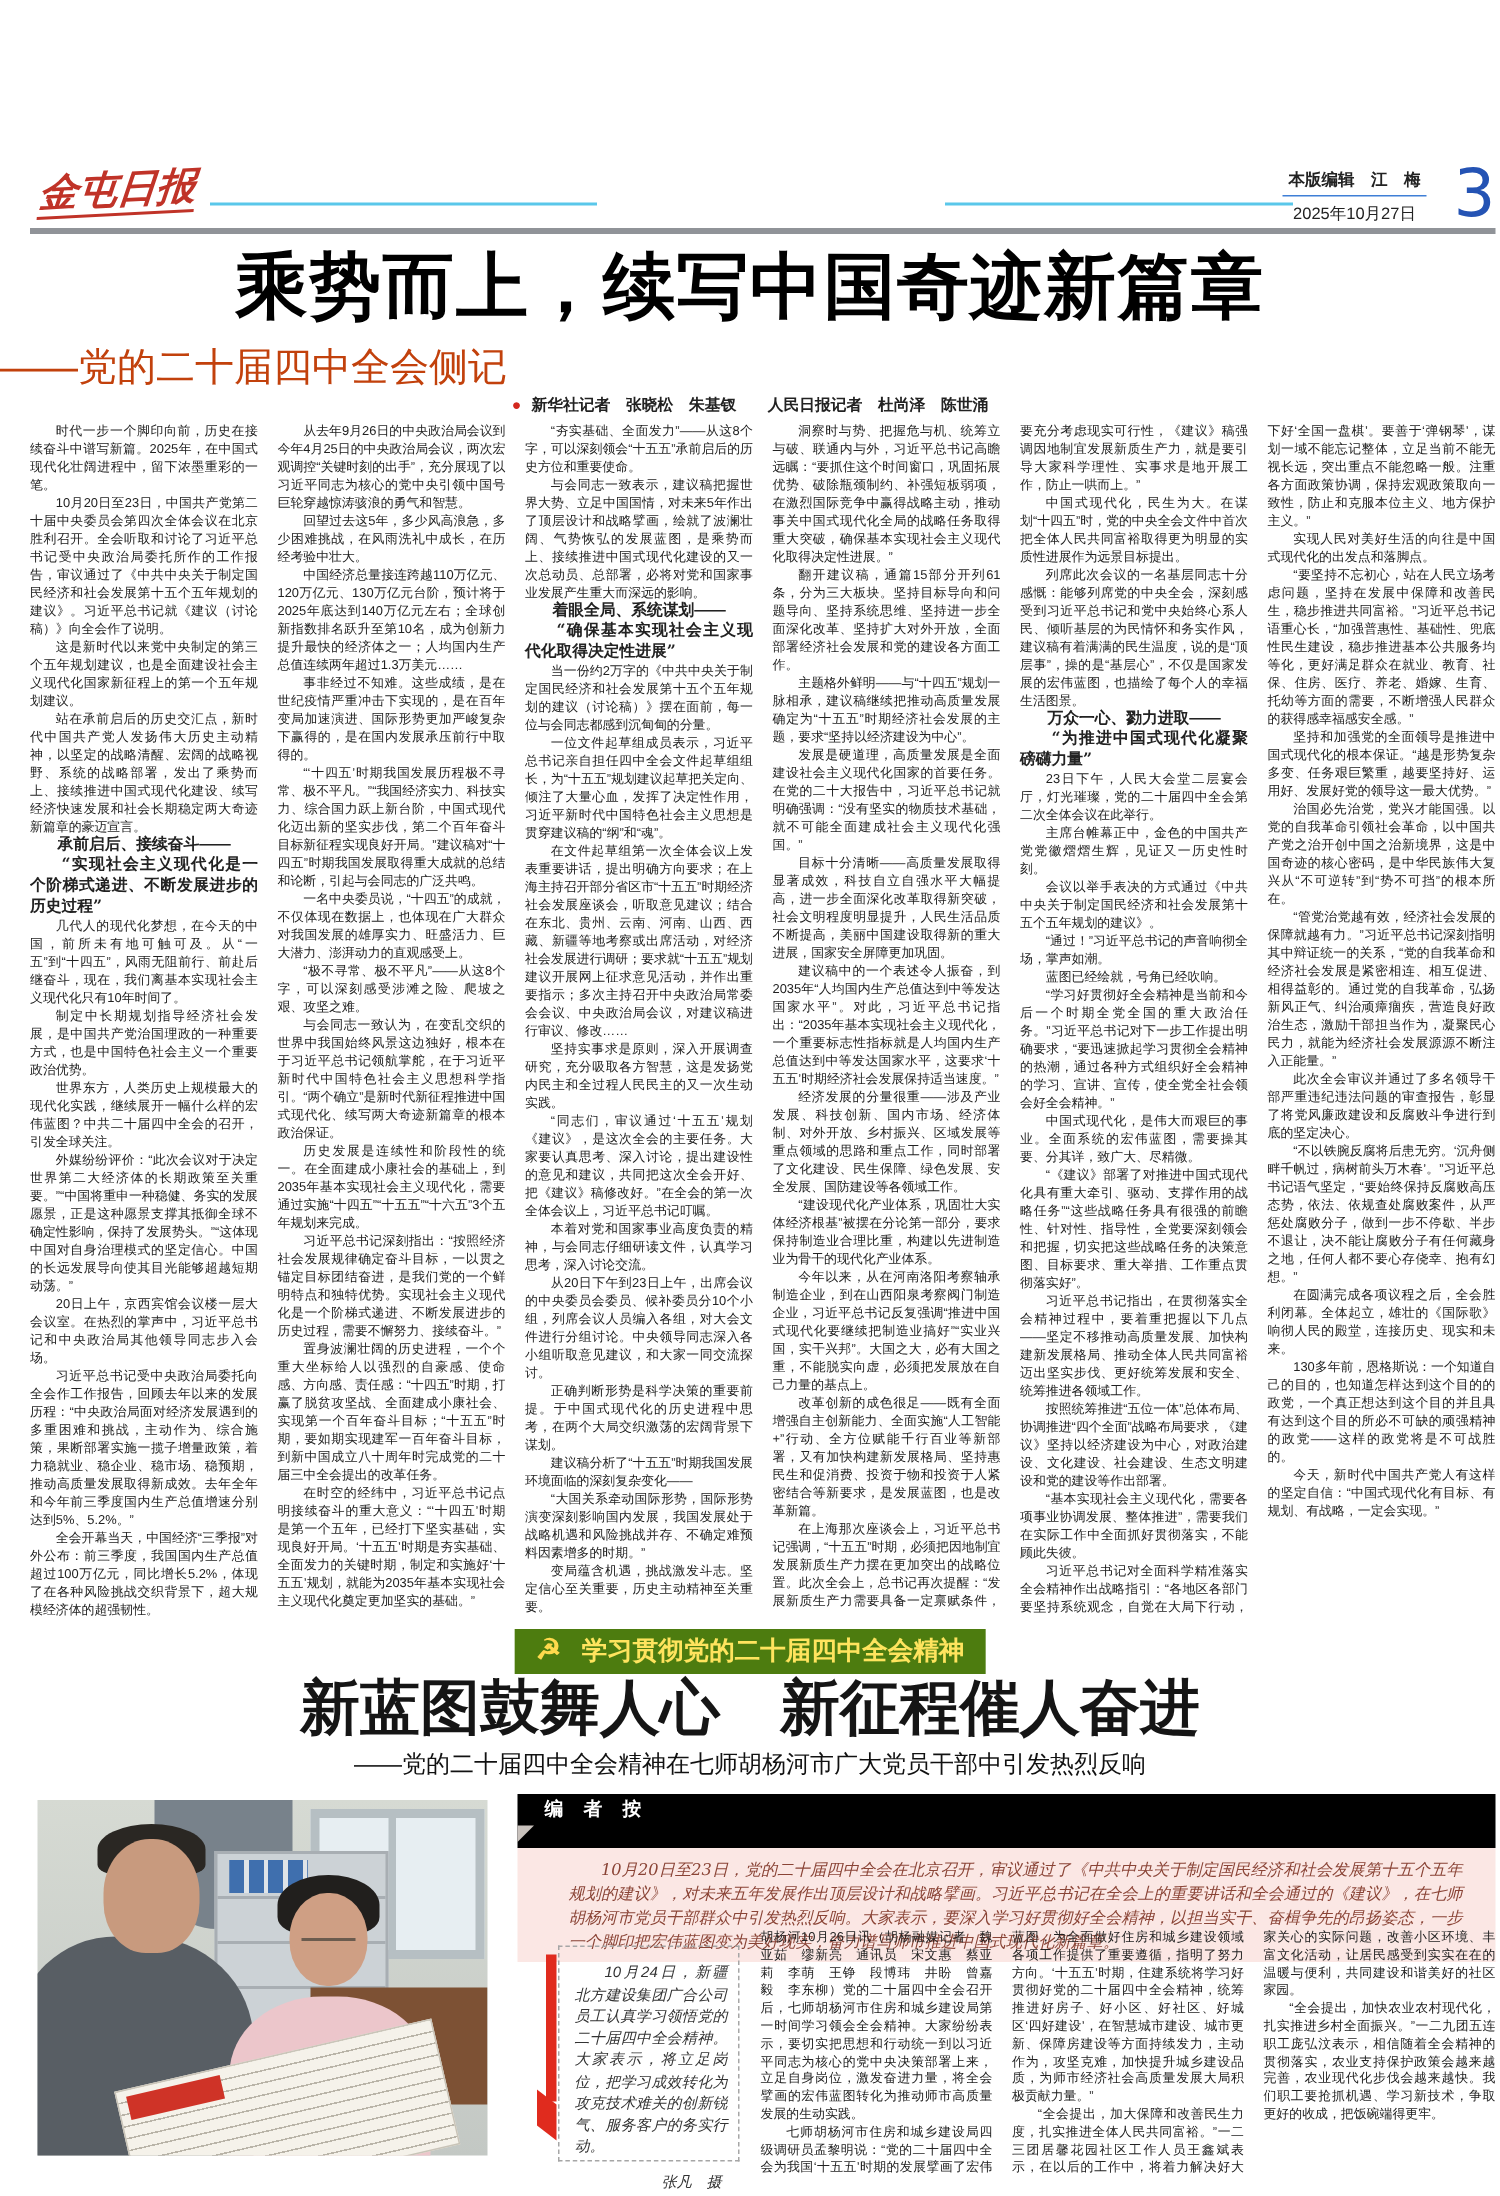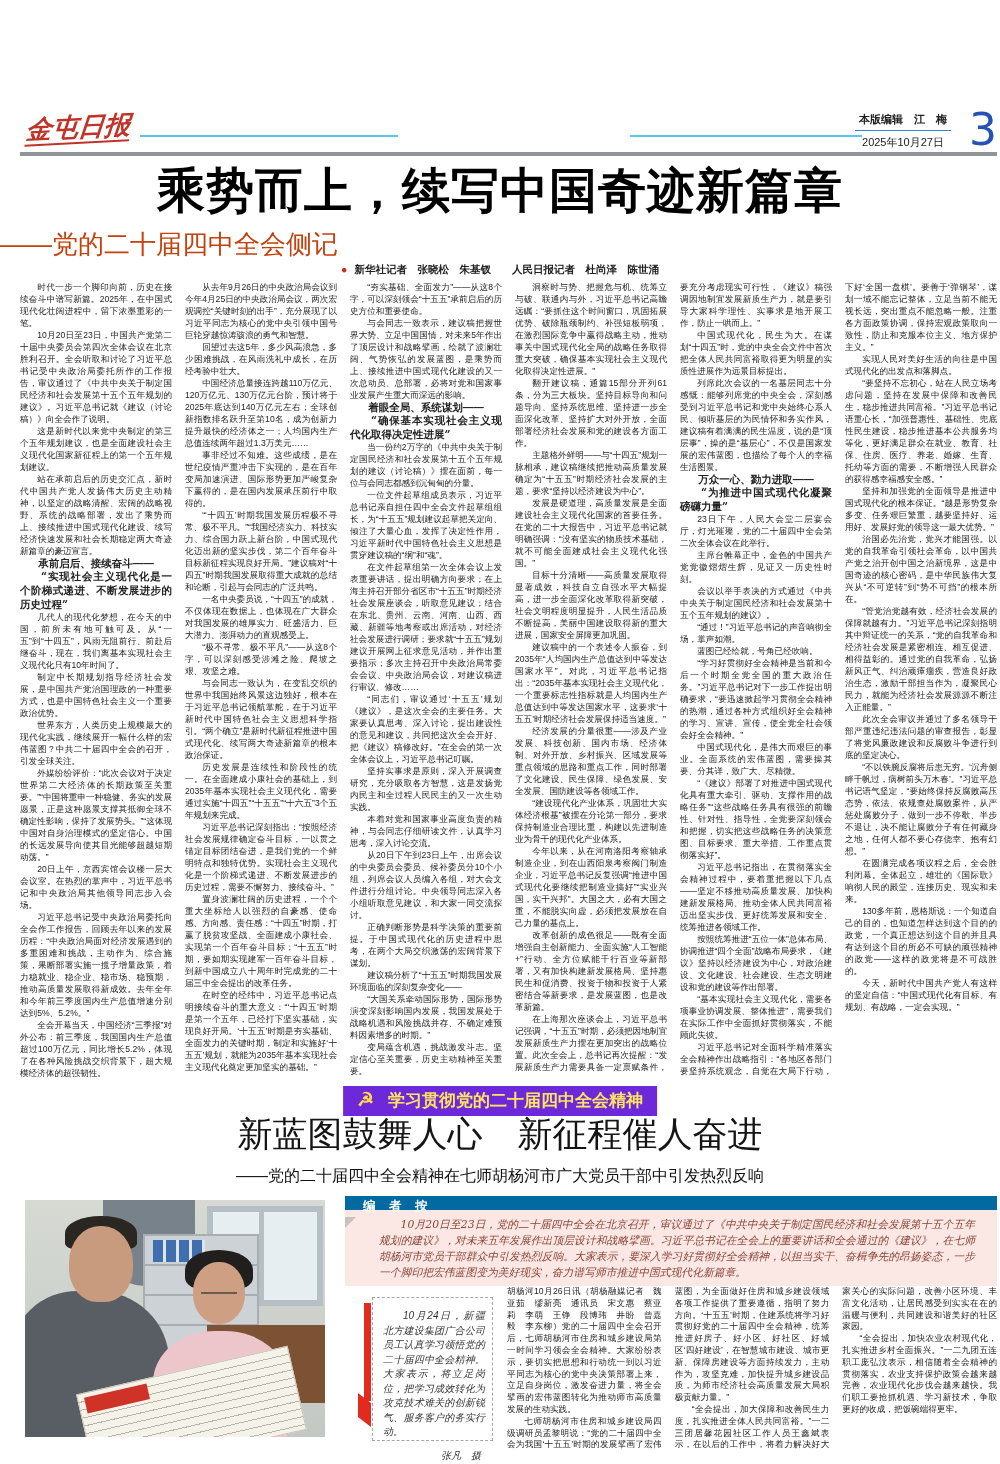--- a/index.html
+++ b/index.html
@@ -37,30 +37,30 @@
        column-count:6;column-gap:13px;column-fill:auto;overflow:hidden;
        font-size:8.6px;line-height:12px;text-align:justify;color:#222;}
   .main-cols p,.bottom-article p{margin:0;}
   .t-p{text-indent:2em;}
   .t-h{font-weight:bold;font-size:10.5px;text-align:center;margin:8px 0 2px;}
   .t-hq{font-weight:bold;font-size:10.5px;line-height:14px;font-family:"DejaVu Serif",serif;
         text-indent:2em;margin:1px 0 7px;}
   .t-lead b{font-weight:normal;}
 
   
-  .banner{position:absolute;top:1086px;left:50%;transform:translateX(-50%);background:#6d28d9;
+  .banner{position:absolute;top:1086px;left:50%;transform:translateX(-50%);background:#4d7c0f;
        color:#ffe45e;font-weight:bold;font-size:17px;padding:2px 14px 4px;white-space:nowrap;}
   .banner .emblem{color:#ffd94d;margin-right:9px;font-size:19px;}
-  .headline2{position:absolute;left:0;top:1111px;width:100%;text-align:center;font-size:35px;
-       font-weight:normal;color:#151515;}
+  .headline2{position:absolute;left:0;top:1111px;width:100%;text-align:center;font-size:40px;
+       font-weight:bold;color:#151515;}
   .subhead2{position:absolute;left:0;top:1166px;width:100%;text-align:center;font-size:16px;color:#111;}
 
   
   .editor-note{position:absolute;left:345px;top:1196px;width:652px;height:97px;}
-  .en-bar{height:14px;background:#0369a1;color:#fff;font-weight:bold;font-size:12.5px;line-height:21px;
+  .en-bar{height:36px;background:#000000;color:#fff;font-weight:bold;font-size:12.5px;line-height:21px;
        padding-left:18px;letter-spacing:5px;}
   .en-fold{position:absolute;left:0;top:21px;width:0;height:0;
        border-right:11px solid transparent;border-top:11px solid #c9c2bd;}
   .en-body{height:76px;background:#fbe7e4;color:#8a4436;font-family:"DejaVu Serif",serif;font-style:italic;
        font-size:10.8px;line-height:16px;padding:7px 22px 0 34px;text-indent:2em;box-sizing:border-box;
        text-align:justify;}
 
   
   .photo{position:absolute;left:25px;top:1200px;width:300px;height:237px;overflow:hidden;
        background:linear-gradient(#d6dad3,#c3c8c4);}
@@ -152,22 +152,22 @@
       <p class="t-p">习近平总书记深刻指出：“按照经济社会发展规律确定奋斗目标，一以贯之锚定目标团结奋进，是我们党的一个鲜明特点和独特优势。实现社会主义现代化是一个阶梯式递进、不断发展进步的历史过程，需要不懈努力、接续奋斗。”</p>
       <p class="t-p">置身波澜壮阔的历史进程，一个个重大坐标给人以强烈的自豪感、使命感、方向感、责任感：“十四五”时期，打赢了脱贫攻坚战、全面建成小康社会、实现第一个百年奋斗目标；“十五五”时期，要如期实现建军一百年奋斗目标，到新中国成立八十周年时完成党的二十届三中全会提出的改革任务。</p>
       <p class="t-p">在时空的经纬中，习近平总书记点明接续奋斗的重大意义：“‘十四五’时期是第一个五年，已经打下坚实基础，实现良好开局。‘十五五’时期是夯实基础、全面发力的关键时期，制定和实施好‘十五五’规划，就能为2035年基本实现社会主义现代化奠定更加坚实的基础。”</p>
       <p class="t-p">“夯实基础、全面发力”——从这8个字，可以深刻领会“十五五”承前启后的历史方位和重要使命。</p>
       <p class="t-p">与会同志一致表示，建议稿把握世界大势、立足中国国情，对未来5年作出了顶层设计和战略擘画，绘就了波澜壮阔、气势恢弘的发展蓝图，是乘势而上、接续推进中国式现代化建设的又一次总动员、总部署，必将对党和国家事业发展产生重大而深远的影响。</p>
       <p class="t-h">着眼全局、系统谋划——</p>
       <p class="t-hq">“确保基本实现社会主义现代化取得决定性进展”</p>
       <p class="t-p">当一份约2万字的《中共中央关于制定国民经济和社会发展第十五个五年规划的建议（讨论稿）》摆在面前，每一位与会同志都感到沉甸甸的分量。</p>
       <p class="t-p">一位文件起草组成员表示，习近平总书记亲自担任四中全会文件起草组组长，为“十五五”规划建议起草把关定向、倾注了大量心血，发挥了决定性作用，习近平新时代中国特色社会主义思想是贯穿建议稿的“纲”和“魂”。</p>
       <p class="t-p">在文件起草组第一次全体会议上发表重要讲话，提出明确方向要求；在上海主持召开部分省区市“十五五”时期经济社会发展座谈会，听取意见建议；结合在东北、贵州、云南、河南、山西、西藏、新疆等地考察或出席活动，对经济社会发展进行调研；要求就“十五五”规划建议开展网上征求意见活动，并作出重要指示；多次主持召开中央政治局常委会会议、中央政治局会议，对建议稿进行审议、修改……</p>
+      <p class="t-p">坚持实事求是原则，深入开展调查研究，充分吸取各方智慧，这是发扬党内民主和全过程人民民主的又一次生动实践。</p>
       <p class="t-p">“同志们，审议通过‘十五五’规划《建议》，是这次全会的主要任务。大家要认真思考、深入讨论，提出建设性的意见和建议，共同把这次全会开好、把《建议》稿修改好。”在全会的第一次全体会议上，习近平总书记叮嘱。</p>
-      <p class="t-p">坚持实事求是原则，深入开展调查研究，充分吸取各方智慧，这是发扬党内民主和全过程人民民主的又一次生动实践。</p>
       <p class="t-p">本着对党和国家事业高度负责的精神，与会同志仔细研读文件，认真学习思考，深入讨论交流。</p>
       <p class="t-p">从20日下午到23日上午，出席会议的中央委员会委员、候补委员分10个小组，列席会议人员编入各组，对大会文件进行分组讨论。中央领导同志深入各小组听取意见建议，和大家一同交流探讨。</p>
       <p class="t-p">正确判断形势是科学决策的重要前提。于中国式现代化的历史进程中思考，在两个大局交织激荡的宏阔背景下谋划。</p>
       <p class="t-p">建议稿分析了“十五五”时期我国发展环境面临的深刻复杂变化——</p>
       <p class="t-p">“大国关系牵动国际形势，国际形势演变深刻影响国内发展，我国发展处于战略机遇和风险挑战并存、不确定难预料因素增多的时期。”</p>
       <p class="t-p">变局蕴含机遇，挑战激发斗志。坚定信心至关重要，历史主动精神至关重要。</p>
       <p class="t-p">洞察时与势、把握危与机、统筹立与破、联通内与外，习近平总书记高瞻远瞩：“要抓住这个时间窗口，巩固拓展优势、破除瓶颈制约、补强短板弱项，在激烈国际竞争中赢得战略主动，推动事关中国式现代化全局的战略任务取得重大突破，确保基本实现社会主义现代化取得决定性进展。”</p>
       <p class="t-p">翻开建议稿，通篇15部分开列61条，分为三大板块。坚持目标导向和问题导向、坚持系统思维、坚持进一步全面深化改革、坚持扩大对外开放，全面部署经济社会发展和党的建设各方面工作。</p>
       <p class="t-p">主题格外鲜明——与“十四五”规划一脉相承，建议稿继续把推动高质量发展确定为“十五五”时期经济社会发展的主题，要求“坚持以经济建设为中心”。</p>
       <p class="t-p">发展是硬道理，高质量发展是全面建设社会主义现代化国家的首要任务。在党的二十大报告中，习近平总书记就明确强调：“没有坚实的物质技术基础，就不可能全面建成社会主义现代化强国。”</p>

